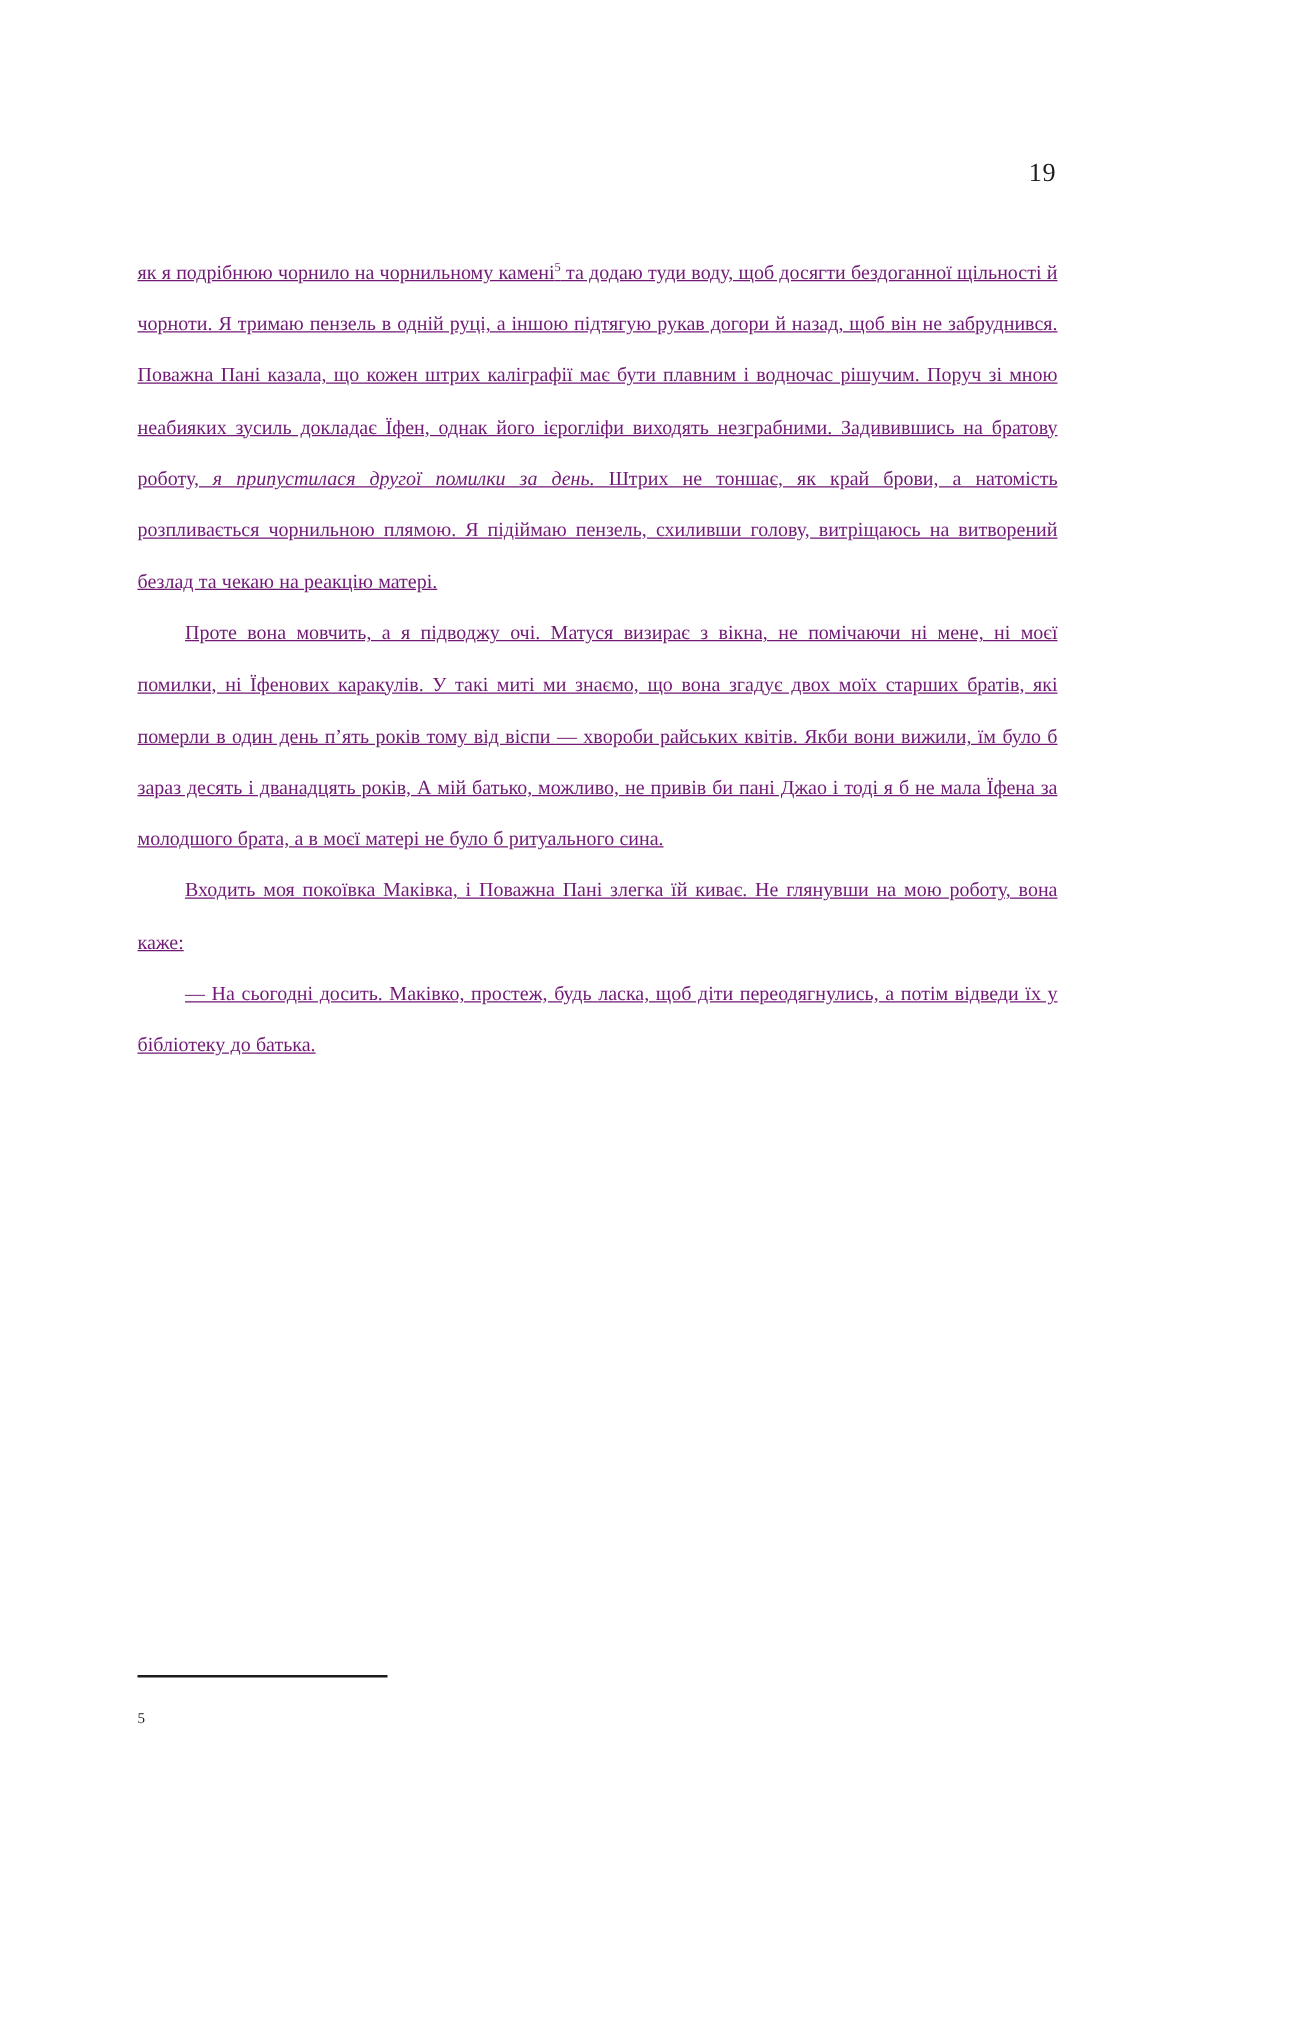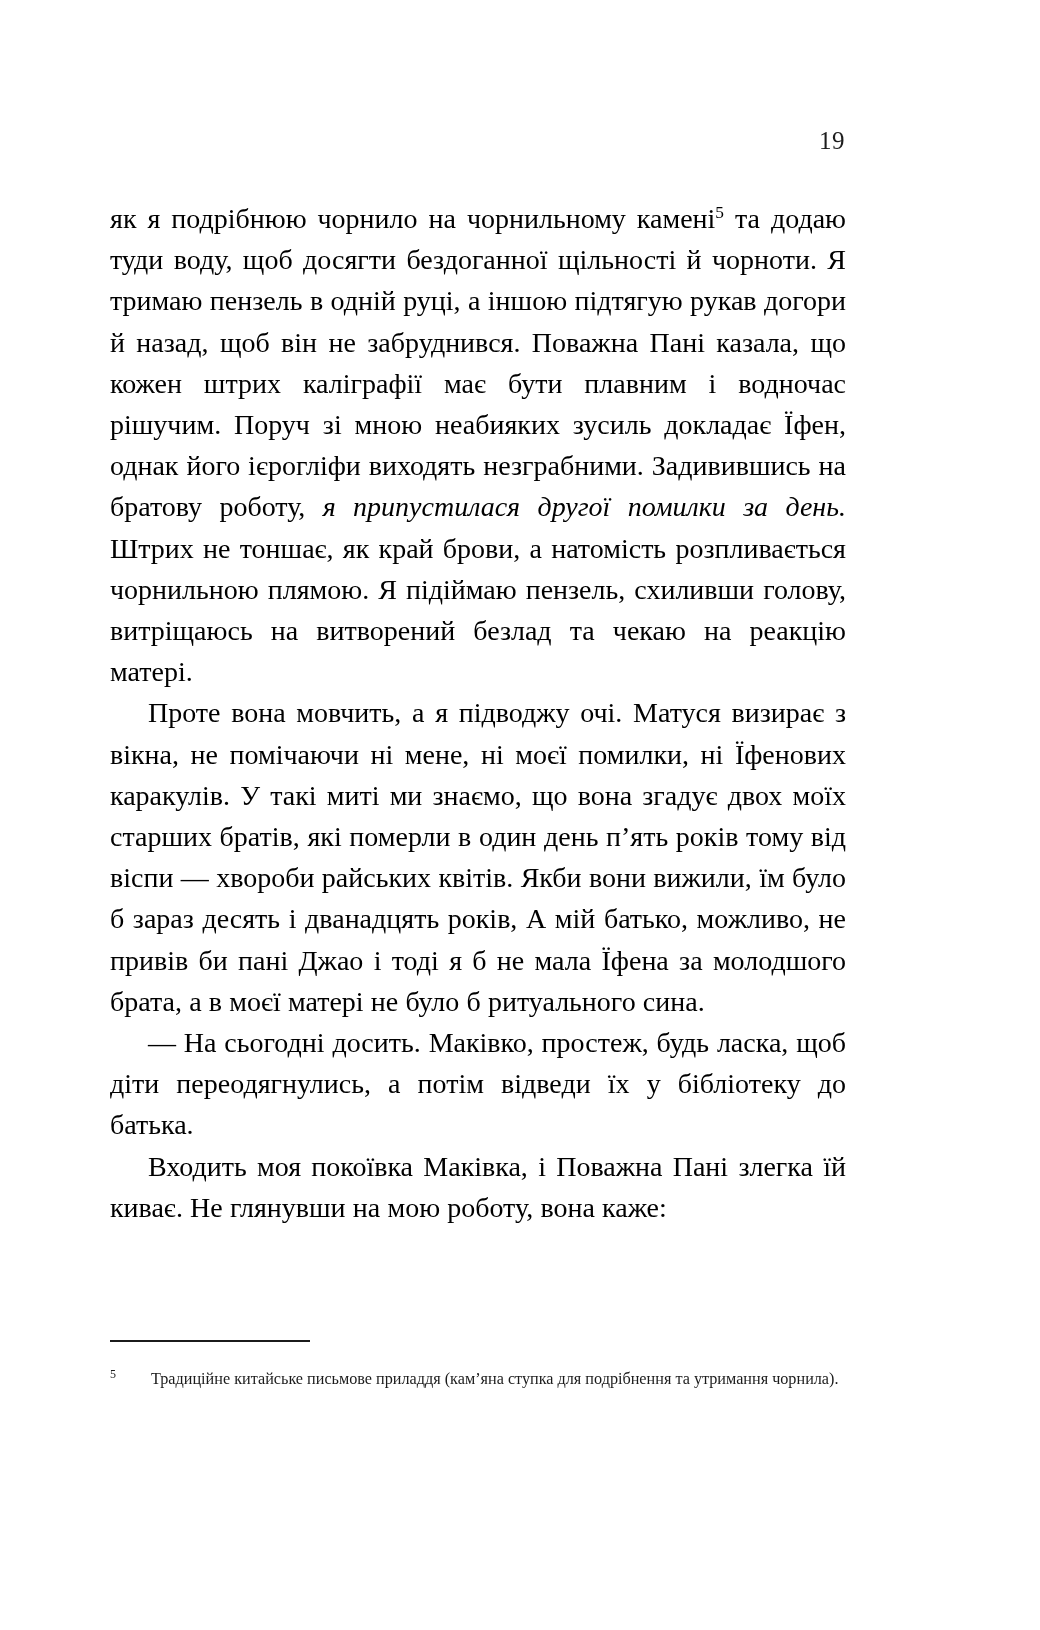--- a/index.html
+++ b/index.html
@@ -23,43 +23,44 @@
     width: 1040px;
     height: 1630px;
     background: #ffffff;
   }
 
   
   .folio {
     position: absolute;
     right: 195px;
     top: 128px;
-    font-size: 25px;
+    font-size: 21px;
     letter-spacing: 0.5px;
     color: #1d1d1d;
     line-height: 1;
   }
 
   
   .textblock {
     position: absolute;
     left: 110px;
     top: 198px;
     width: 736px;
   }
 
   .para {
     margin: 0;
-    font-size: 28px;
+    font-size: 16px;
     line-height: 41.2px;
     text-align: justify;
     text-align-last: left;
-    color: #000000;
+    color: #701a75;
     hyphens: manual;
     word-spacing: 0.2px;
+    text-decoration: underline;
   }
   .para.indent {
     text-indent: 38px;
   }
   .para em {
     font-style: italic;
   }
   sup.fnref {
     font-size: 0.62em;
     vertical-align: super;
@@ -108,30 +109,30 @@
 
     <p class="para">
       <span>як я подрібнюю чорнило на чорнильному камені</span><sup class="fnref">5</sup><span> та додаю туди воду, щоб досягти бездоганної щільності й чорноти. Я тримаю пензель в одній руці, а іншою підтягую рукав догори й назад, щоб він не забруднився. Поважна Пані казала, що кожен штрих каліграфії має бути плавним і вод­ночас рішучим. Поруч зі мною неабияких зусиль докладає Їфен, однак його ієрогліфи виходять незграбними. Зади­вившись на братову роботу, </span><em>я припустилася другої помил­ки за день.</em><span> Штрих не тоншає, як край брови, а натомість розпливається чорнильною плямою. Я підіймаю пензель, схиливши голову, витріщаюсь на витворений безлад та чекаю на реакцію матері.</span>
     </p>
 
     <p class="para indent">
       <span>Проте вона мовчить, а я підводжу очі. Матуся визирає з вікна, не помічаючи ні мене, ні моєї помилки, ні Їфено­вих каракулів. У такі миті ми знаємо, що вона згадує двох моїх старших братів, які померли в один день п’ять років тому від віспи — хвороби райських квітів. Якби вони вижили, їм було б зараз десять і дванадцять років, А мій батько, можливо, не привів би пані Джао і тоді я б не ма­ла Їфена за молодшого брата, а в моєї матері не було б ритуального сина.</span>
     </p>
 
     <p class="para indent">
-      <span>— На сьогодні досить. Маківко, простеж, будь ласка, щоб діти переодягнулись, а потім відведи їх у бібліотеку до батька.</span>
+      <span>Входить моя покоївка Маківка, і Поважна Пані злегка їй киває. Не глянувши на мою роботу, вона каже:</span>
     </p>
 
     <p class="para indent">
-      <span>Входить моя покоївка Маківка, і Поважна Пані злегка їй киває. Не глянувши на мою роботу, вона каже:</span>
+      <span>— На сьогодні досить. Маківко, простеж, будь ласка, щоб діти переодягнулись, а потім відведи їх у бібліотеку до батька.</span>
     </p>
 
 
   </div>
 
   <div class="footnote-zone">
     <hr class="footnote-rule">
     <div class="footnote">
-      <span class="footnote-marker">5</span><span>Традиційне китайське письмове приладдя (кам’яна ступка для подрібнення та утримання чорнила).</span>
+      <span class="footnote-marker">5</span>
     </div>
   </div>
 
 </div>
 
 </body></html>

